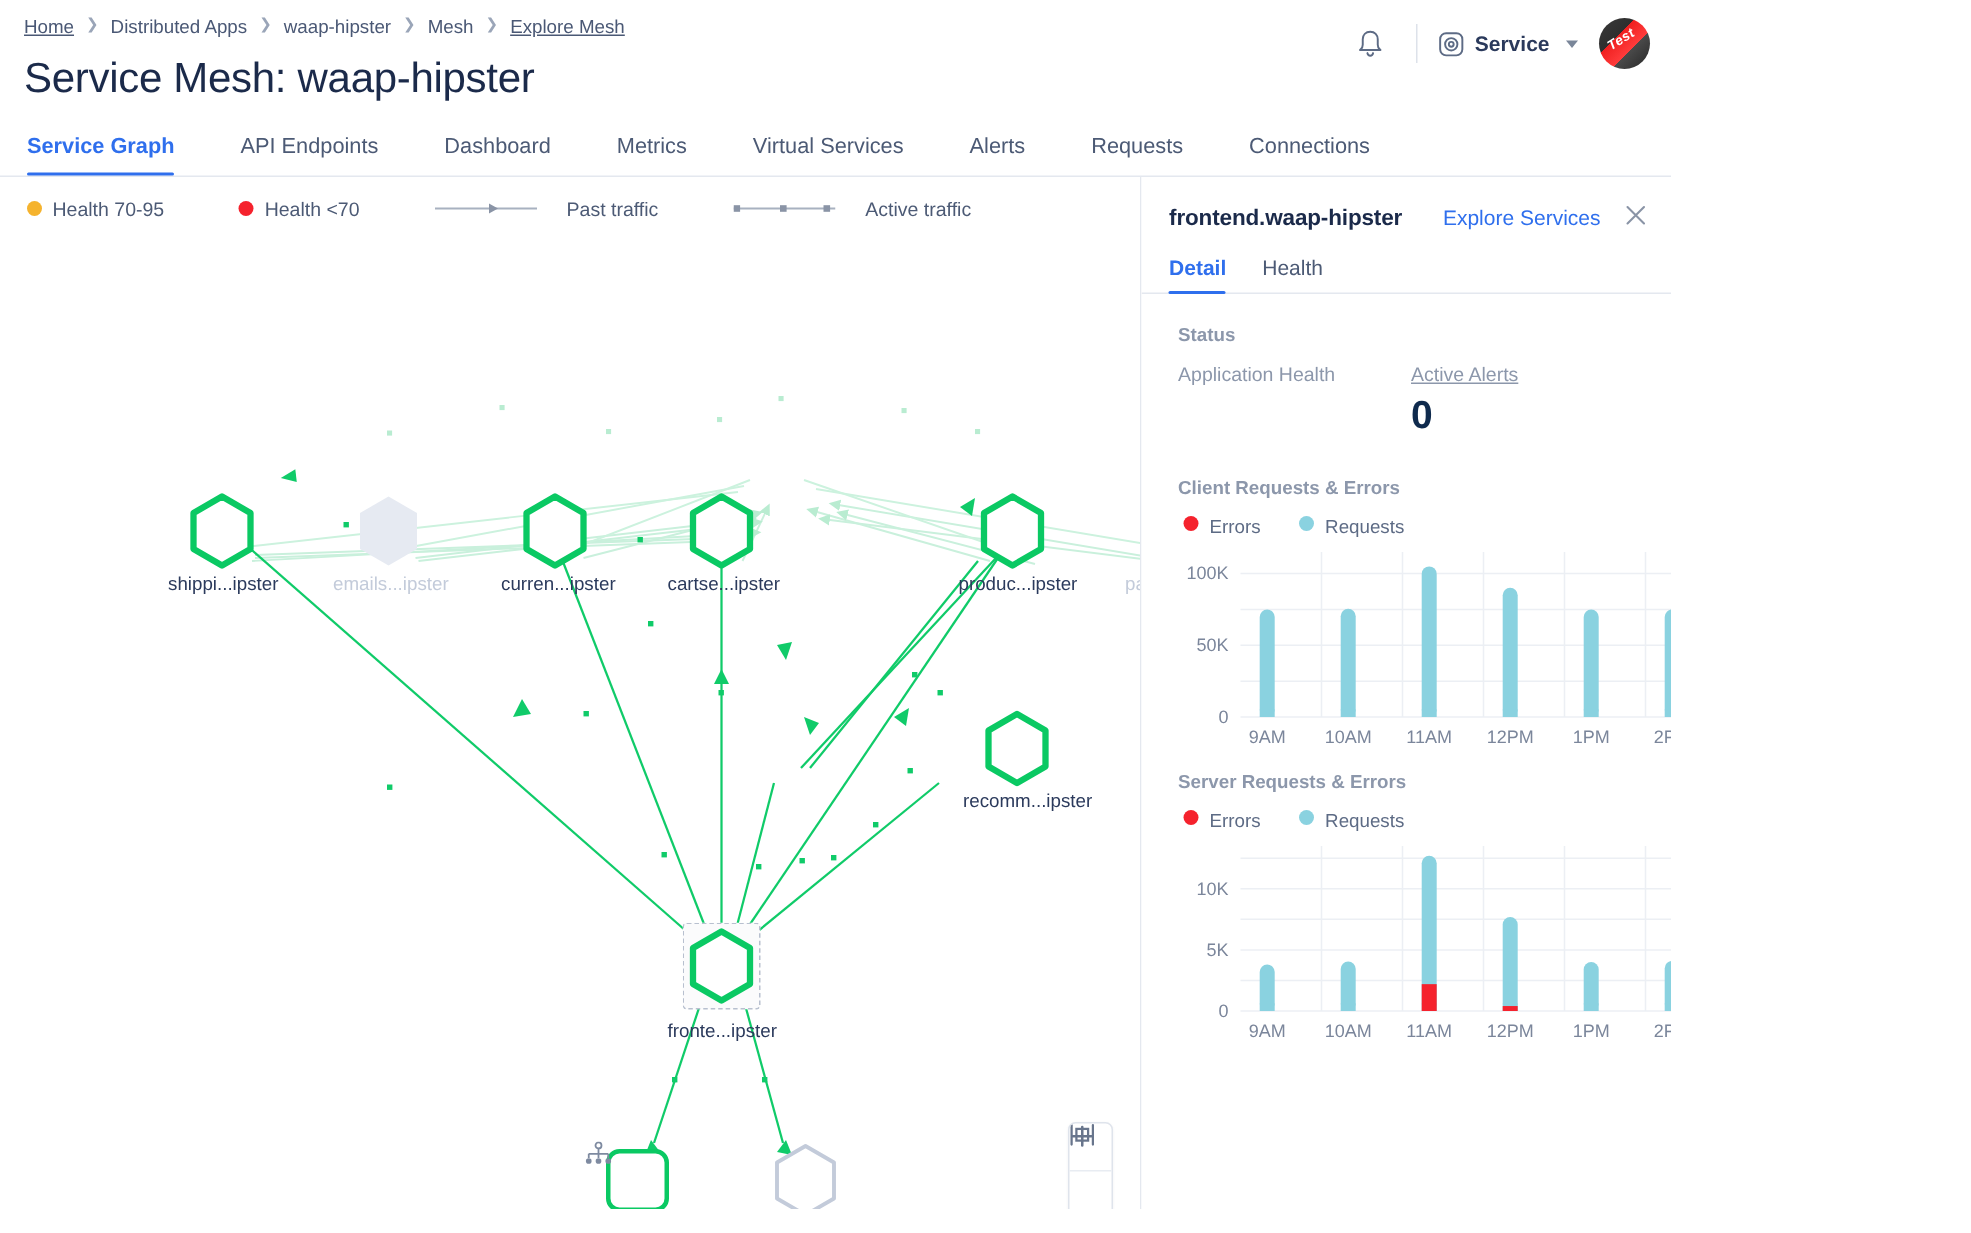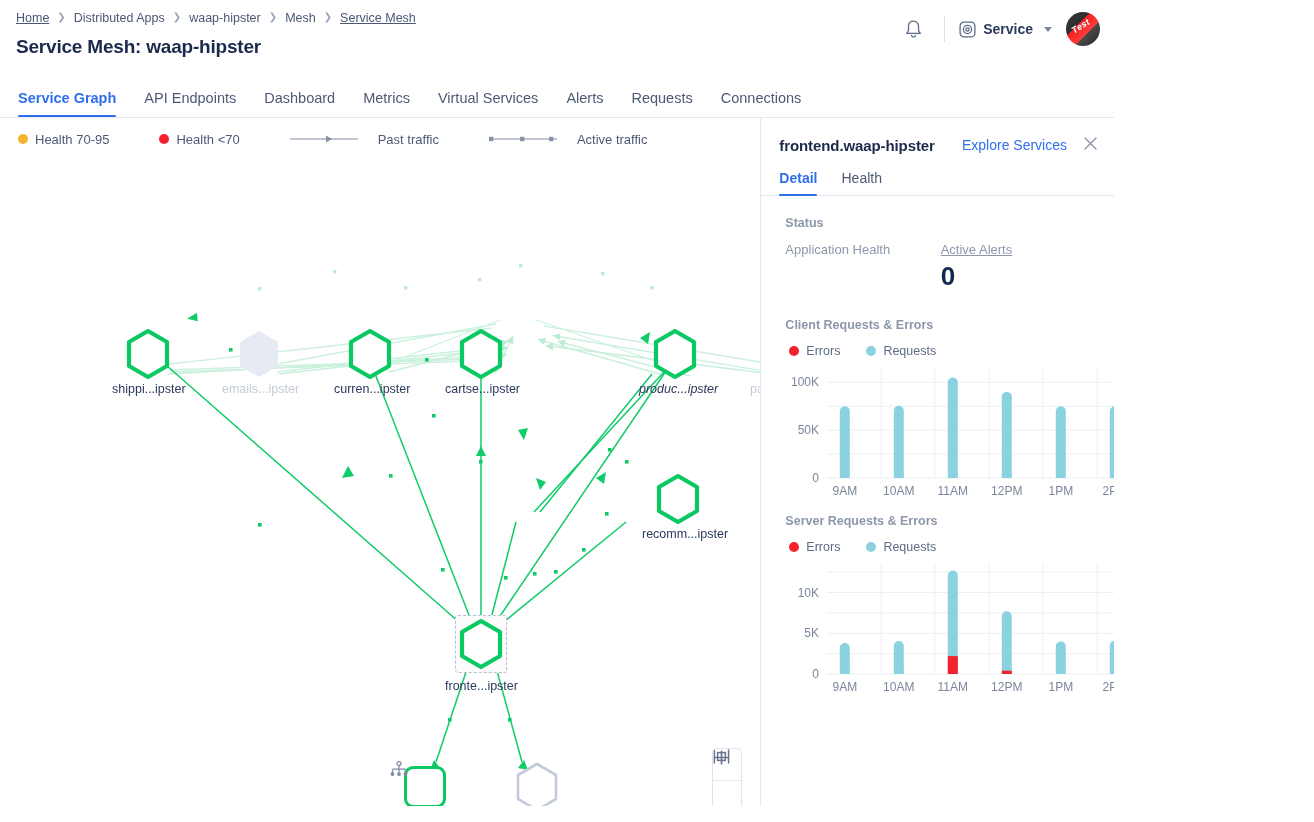--- a/index.html
+++ b/index.html
@@ -28,21 +28,21 @@
     height: 20px;
   }
   .crumb { color: #4a5875; white-space: nowrap; }
   .crumb.link { text-decoration: underline; cursor: pointer; }
   .crumb-sep {
     color: #9aa5b8; margin: 0 8px; font-size: 10px; line-height: 1;
     transform: translateY(-1px);
   }
   .page-title {
     margin-top: 8px;
-    font-size: 19px; font-weight: 700; color: #1b2a4a;
+    font-size: 28px; font-weight: 400; color: #1b2a4a;
     letter-spacing: -0.2px;
   }
 
   .topbar-right {
     position: absolute; top: 12px; right: 14px;
     display: flex; align-items: center; gap: 0;
   }
   .bell-btn {
     width: 34px; height: 34px; display: flex; align-items: center; justify-content: center;
     cursor: pointer; border-radius: 4px;
@@ -65,21 +65,21 @@
   }
   .avatar .tag {
     position: absolute; top: 9px; left: 5px;
     transform: rotate(-32deg);
     font-size: 9px; font-weight: 700; color: #fff; font-style: italic;
     letter-spacing: 0.3px;
   }
 
   
   .tabs {
-    display: flex; align-items: flex-end; gap: 0;
+    display: flex; align-items: flex-end; gap: 16px;
     height: 48px; padding: 0 16px;
     border-bottom: 1px solid #e4e8ef;
     background: #fff;
   }
   .tab {
     font-size: 14.5px; color: #4c5a75; padding: 0 14px 11px 14px;
     cursor: pointer; position: relative; white-space: nowrap;
   }
   .tab:first-child { padding-left: 2px; }
   .tab.active { color: #2f6fed; font-weight: 700; }
@@ -185,21 +185,21 @@
   .status-grid { display: flex; gap: 0; margin-bottom: 26px; }
   .stat { width: 180px; }
   .stat-label { font-size: 13px; color: #8c97ab; margin-bottom: 4px; }
   .stat-label.ul { text-decoration: underline; cursor: pointer; color: #8c97ab; }
   .stat-val { font-size: 26px; font-weight: 700; color: #0f2a4d; letter-spacing: -0.6px; }
   .stat-val.green { color: #0ac963; }
   .stat-suffix { font-size: 13px; font-weight: 400; color: #9aa5b8; letter-spacing: 0; }
 
   .chart-block { margin-bottom: 14px; }
   .chart-legend { display: flex; align-items: center; gap: 0; margin: 6px 0 4px 4px; }
-  .chart-legend .ci { display: flex; align-items: center; gap: 7px; margin-right: 26px;
+  .chart-legend .ci { display: flex; align-items: flex-start; gap: 7px; margin-right: 26px;
     font-size: 12.5px; color: #5d6b85; }
   .ci .dot.cyan { background: #8ad2e0; }
 
   .chart-svg { display: block; }
 
   .axis-text { font-size: 12px; fill: #7b869b; font-family: "Liberation Sans", sans-serif; }
 </style>
 </head>
 <body>
 
@@ -208,21 +208,21 @@
   <div class="topbar">
     <div class="breadcrumb">
       <span class="crumb link">Home</span>
       <span class="crumb-sep">❯</span>
       <span class="crumb">Distributed Apps</span>
       <span class="crumb-sep">❯</span>
       <span class="crumb">waap-hipster</span>
       <span class="crumb-sep">❯</span>
       <span class="crumb">Mesh</span>
       <span class="crumb-sep">❯</span>
-      <span class="crumb link">Service Mesh</span>
+      <span class="crumb link">Explore Mesh</span>
     </div>
 
     <div class="page-title">Service Mesh: waap-hipster</div>
 
     <div class="topbar-right">
       <div class="bell-btn">
         <svg width="19" height="21" viewBox="0 0 19 21">
           <path d="M9.5 2.2c-3 0-5 2.1-5 5v3.6c0 1.1-.5 2.2-1.3 3l-.5.5h13.6l-.5-.5c-.8-.8-1.3-1.9-1.3-3V7.2c0-2.9-2-5-5-5z" fill="none" stroke="#5d6b85" stroke-width="1.3" stroke-linejoin="round"></path>
           <path d="M7.6 16.4c.2 1 1 1.7 1.9 1.7s1.7-.7 1.9-1.7" fill="none" stroke="#5d6b85" stroke-width="1.3" stroke-linecap="round"></path>
         </svg>
@@ -419,21 +419,21 @@
 
         <div class="node" style="left:445px; top:168px; width:72px;">
           <div class="hex">
             <svg width="46" height="52" viewBox="0 0 46 52">
                 <polygon points="23,3 42,14 42,38 23,49 4,38 4,14" fill="#fff" stroke="#0ac963" stroke-width="4.2" stroke-linejoin="round"></polygon>
               </svg>
           </div>
           <div class="label">cartse...ipster</div>
         </div>
 
-        <div class="node" style="left:639px; top:168px; width:72px;font-style:italic;">
+        <div class="node" style="left:639px; top:168px; width:72px;">
           <div class="hex">
             <svg width="46" height="52" viewBox="0 0 46 52">
                 <polygon points="23,3 42,14 42,38 23,49 4,38 4,14" fill="#fff" stroke="#0ac963" stroke-width="4.2" stroke-linejoin="round"></polygon>
               </svg>
           </div>
           <div class="label">produc...ipster</div>
         </div>
 
         <div class="node muted" style="left:750px; top:168px; width:76px;">
           <div class="hex">

